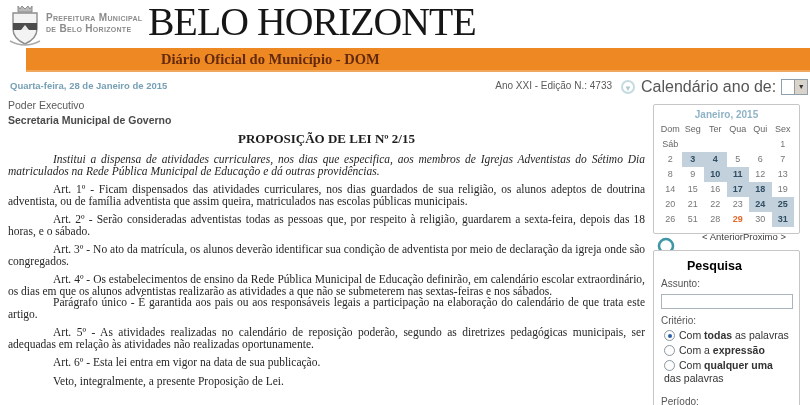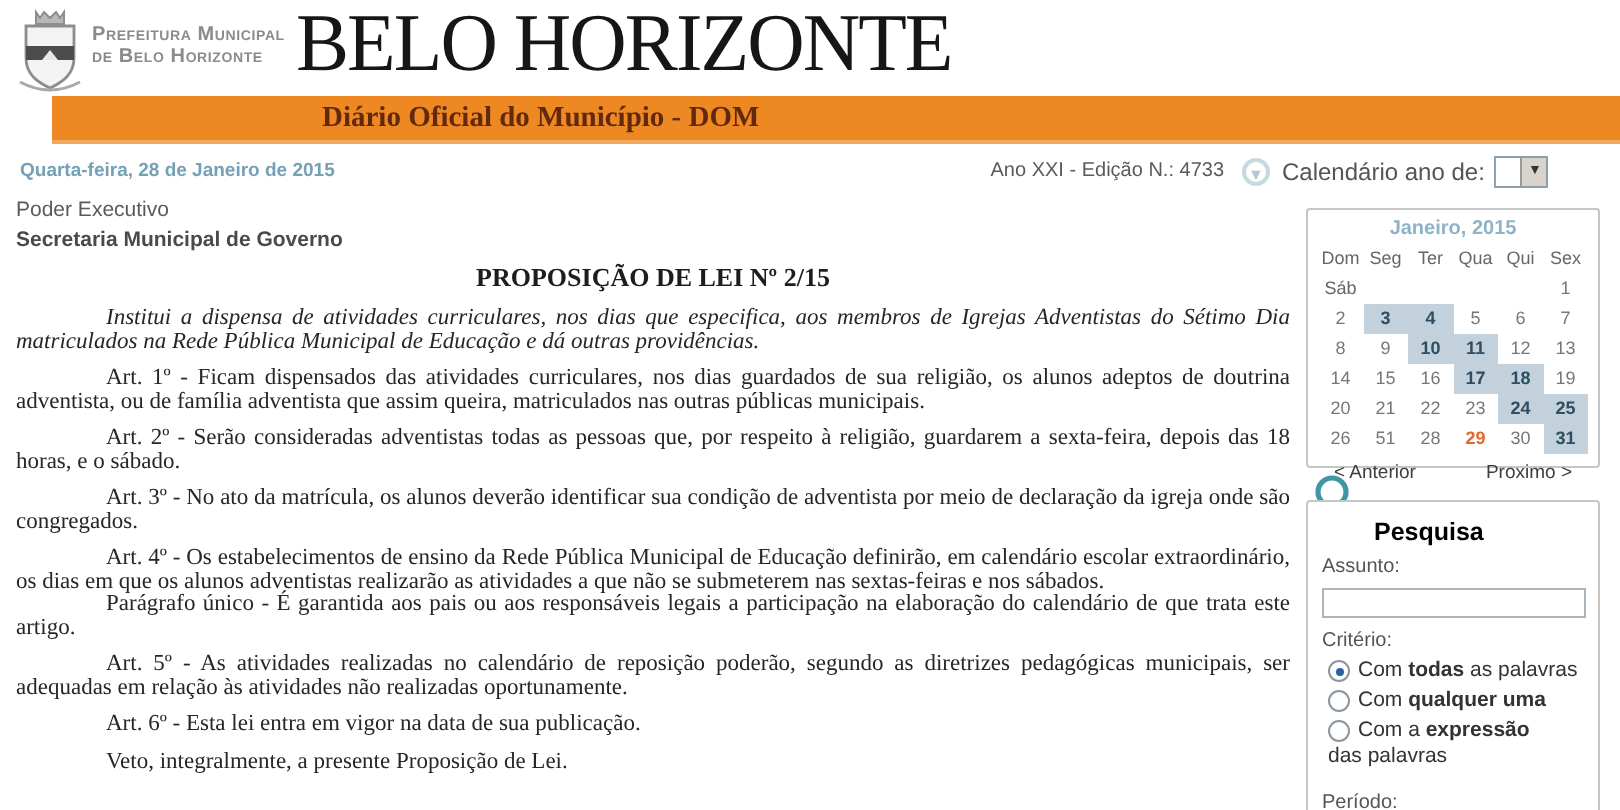--- a/index.html
+++ b/index.html
@@ -35,21 +35,21 @@
   }
   .edition {
     position:absolute; right:198px; top:80px; font-size:10px; color:#5a5a5a;
   }
   
   .cal-year { position:absolute; left:621px; top:78px; display:flex; align-items:center; }
   .circle-icon {
     width:14px; height:14px; border-radius:50%; border:2px solid #c6dbdf;
     color:#aecbd1; font-size:8px; line-height:13px; text-align:center; margin-right:6px;
   }
-  .cal-year-label { font-size:12px; color:#555; margin-right:5px; }
+  .cal-year-label { font-size:16px; color:#555; margin-right:5px; }
   .combo {
     width:27px; height:16px; border:1px solid #8ea0ad; background:#fff;
     display:flex; justify-content:flex-end; cursor:pointer;
   }
   .combo-btn {
     width:13px; height:100%; background:#d8d4cc; border-left:1px solid #9a9a9a;
     font-size:7px; color:#333; text-align:center; line-height:14px;
   }
   
   .cal-panel {
@@ -58,21 +58,21 @@
   }
   .cal-title { text-align:center; font-size:10px; font-weight:bold; color:#8fb3c6; margin-bottom:2px; }
   .cal-grid { display:grid; grid-template-columns:repeat(6,1fr); }
   .cal-cell {
     height:15px; line-height:15px; text-align:center; font-size:9px; color:#777;
   }
   .cal-head { color:#666; font-size:9px; }
   .cal-cell.we { background:#c2d1dc; color:#2f4d63; font-weight:bold; }
   .cal-cell.today { color:#e2672a; font-weight:bold; }
   .cal-footer {
-    display:flex; justify-content:space-between; padding:4px 8px 0 8px;
+    display:flex; justify-content:flex-end; padding:4px 8px 0 8px;
     font-size:9.5px; color:#3d3d3d;
   }
   .cal-footer span { cursor:pointer; }
   
   .search-panel {
     position:absolute; left:653px; top:250px; width:147px; height:160px;
     background:#fff; border:1px solid #c6c6c6; border-radius:2px;
     padding:8px 7px 0 7px;
   }
   .mag-icon { position:absolute; left:656px; top:236px; }
@@ -208,41 +208,41 @@
     <div class="field-label">Assunto:</div>
     <input class="text-input" type="text" value="" style="">
     <div class="field-label">Critério:</div>
     <div>
         <div class="radio-row">
           <span class="radio checked"></span>
           <span>Com <b>todas</b> as palavras</span>
         </div>
         <div class="radio-row">
           <span class="radio"></span>
-          <span>Com <b>qualquer uma</b></span>
+          <span>Com a <b>expressão</b></span>
         </div>
         <div class="radio-row">
           <span class="radio"></span>
-          <span>Com a <b>expressão</b></span>
+          <span>Com <b>qualquer uma</b></span>
         </div>
         <div class="radio-line2">das palavras</div>
       </div>
     <div class="period-block">
       <div class="field-label">Período:</div>
 
     </div>
   </div>
 
   <div class="doc">
     <div class="doc-section">Poder Executivo</div>
     <div class="doc-dept">Secretaria Municipal de Governo</div>
     <div class="doc-title">PROPOSIÇÃO DE LEI Nº 2/15</div>
     <div class="doc-summary">Institui a dispensa de atividades curriculares, nos dias que especifica, aos membros de Igrejas Adventistas do Sétimo Dia matriculados na Rede Pública Municipal de Educação e dá outras providências.</div>
     <div>
-        <p class="doc-p">Art. 1º - Ficam dispensados das atividades curriculares, nos dias guardados de sua religião, os alunos adeptos de doutrina adventista, ou de família adventista que assim queira, matriculados nas outras públicas municipais.</p>
+        <p class="doc-p">Art. 1º - Ficam dispensados das atividades curriculares, nos dias guardados de sua religião, os alunos adeptos de doutrina adventista, ou de família adventista que assim queira, matriculados nas escolas públicas municipais.</p>
         <p class="doc-p">Art. 2º - Serão consideradas adventistas todas as pessoas que, por respeito à religião, guardarem a sexta-feira, depois das 18 horas, e o sábado.</p>
         <p class="doc-p">Art. 3º - No ato da matrícula, os alunos deverão identificar sua condição de adventista por meio de declaração da igreja onde são congregados.</p>
         <p class="doc-p">Art. 4º - Os estabelecimentos de ensino da Rede Pública Municipal de Educação definirão, em calendário escolar extraordinário, os dias em que os alunos adventistas realizarão as atividades a que não se submeterem nas sextas-feiras e nos sábados.</p>
         <p class="doc-p tight">Parágrafo único - É garantida aos pais ou aos responsáveis legais a participação na elaboração do calendário de que trata este artigo.</p>
         <p class="doc-p">Art. 5º - As atividades realizadas no calendário de reposição poderão, segundo as diretrizes pedagógicas municipais, ser adequadas em relação às atividades não realizadas oportunamente.</p>
         <p class="doc-p">Art. 6º - Esta lei entra em vigor na data de sua publicação.</p>
         <p class="doc-p">Veto, integralmente, a presente Proposição de Lei.</p>
       </div>
 
   </div>

